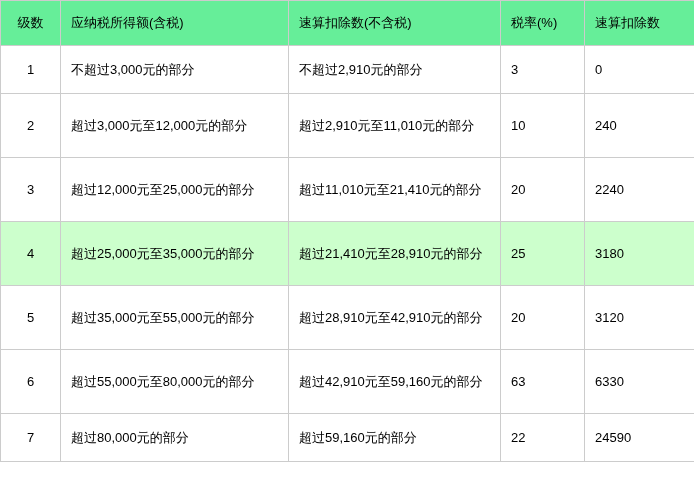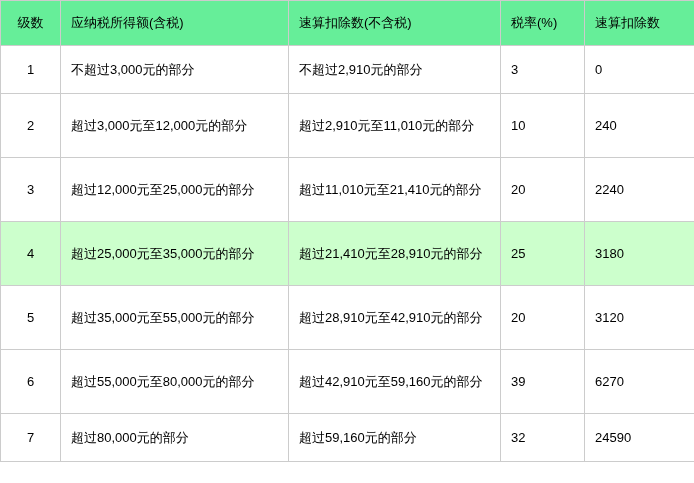--- a/index.html
+++ b/index.html
@@ -112,24 +112,24 @@
         <td class="cell-level">5</td>
         <td>超过35,000元至55,000元的部分</td>
         <td>超过28,910元至42,910元的部分</td>
         <td>20</td>
         <td>3120</td>
       </tr>
       <tr>
         <td class="cell-level">6</td>
         <td>超过55,000元至80,000元的部分</td>
         <td>超过42,910元至59,160元的部分</td>
-        <td>39</td>
-        <td>6270</td>
+        <td>63</td>
+        <td>6330</td>
       </tr>
       <tr class="short">
         <td class="cell-level">7</td>
         <td>超过80,000元的部分</td>
         <td>超过59,160元的部分</td>
-        <td>32</td>
+        <td>22</td>
         <td>24590</td>
       </tr>
     </tbody>
 </table>
 
 </body></html>

